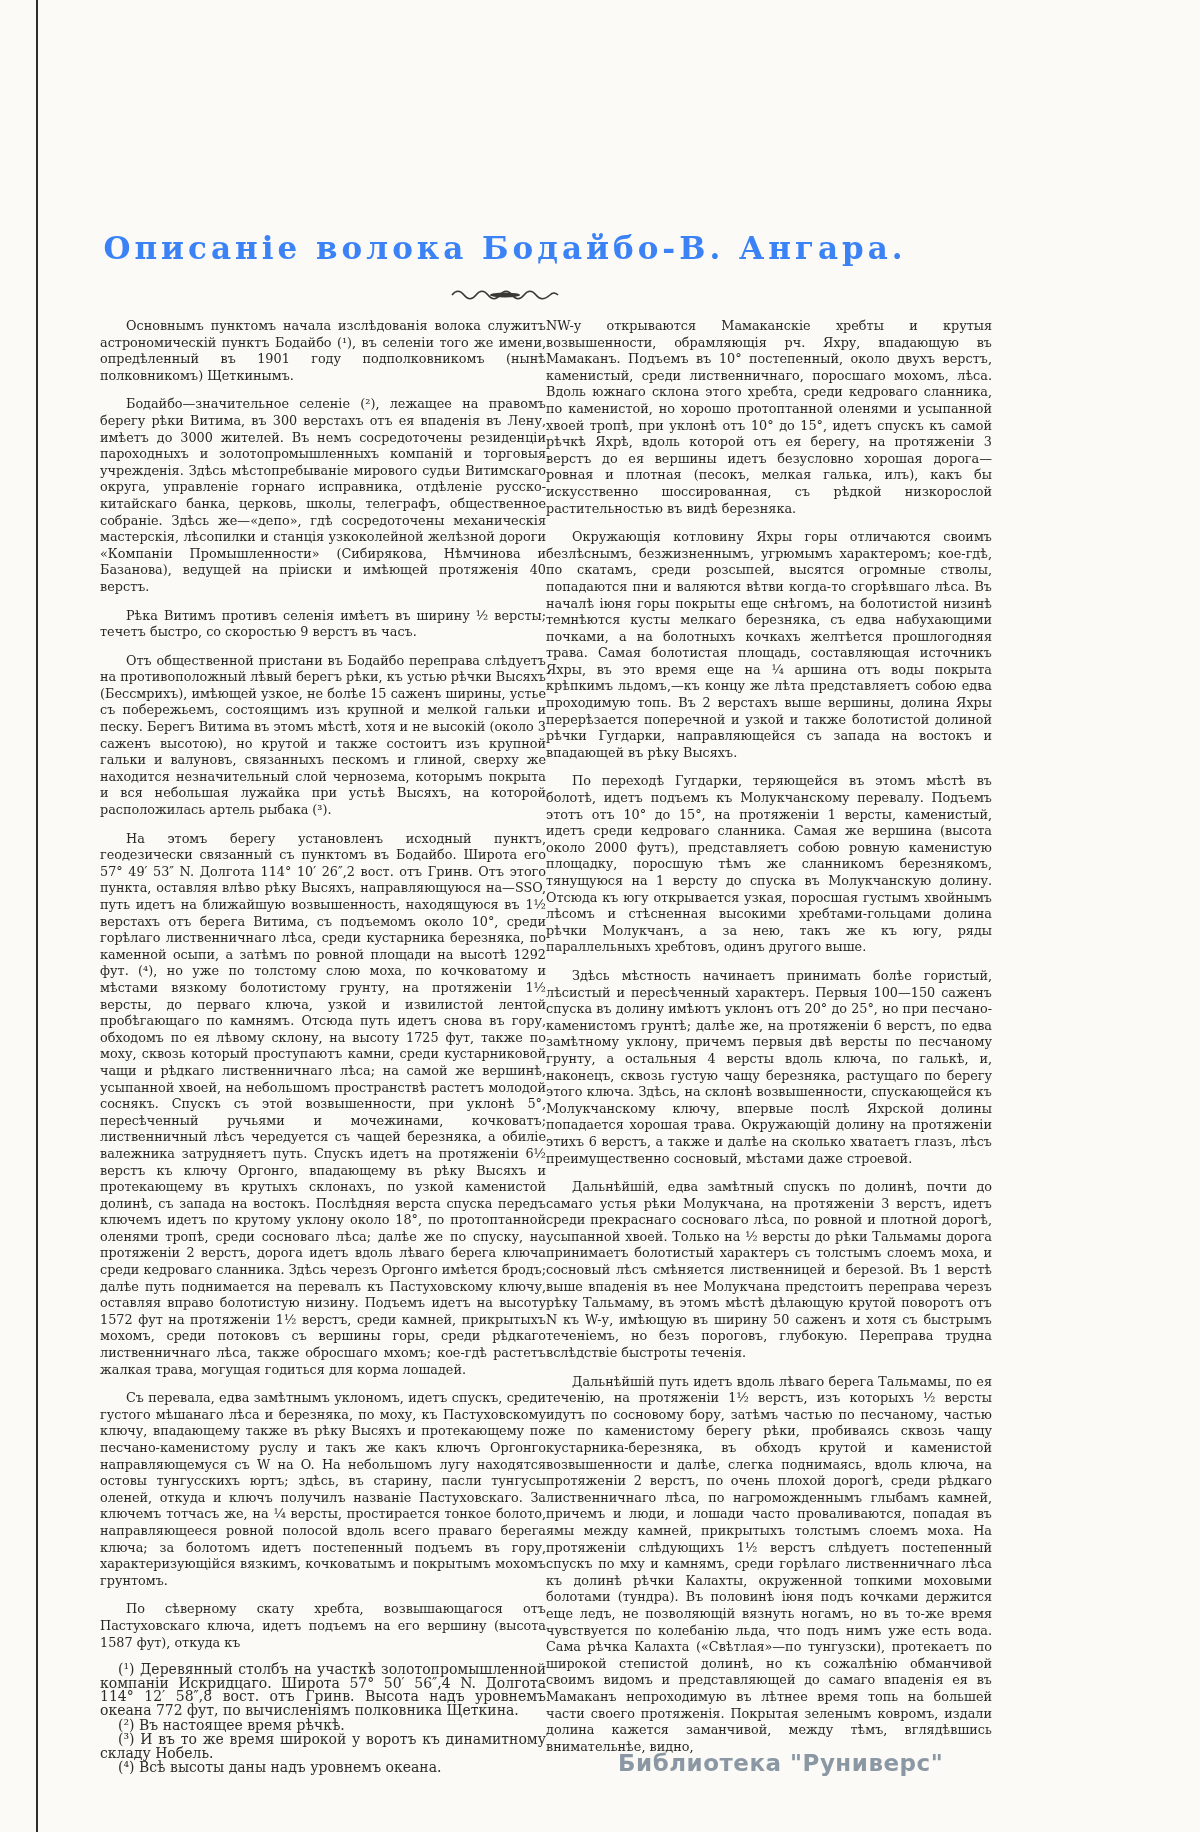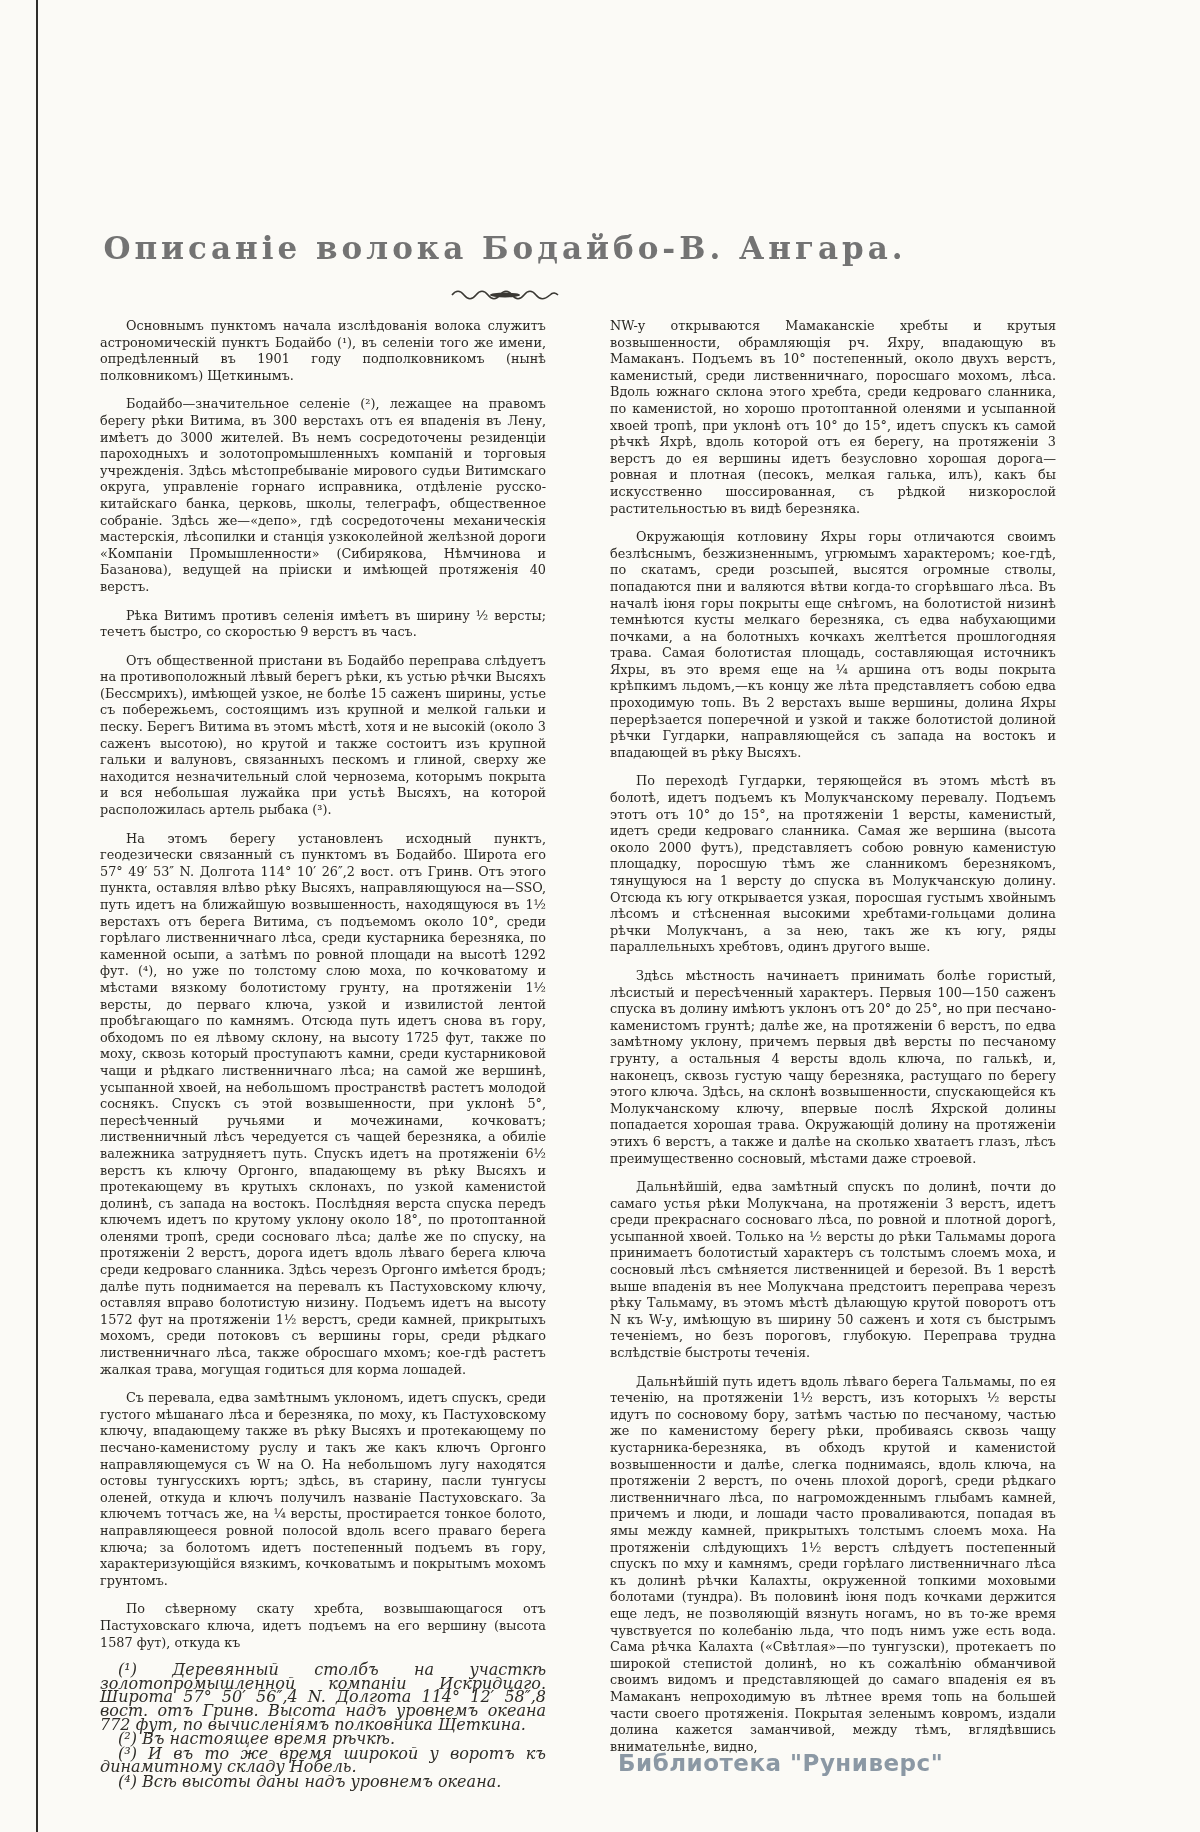--- a/index.html
+++ b/index.html
@@ -16,49 +16,48 @@
     position: absolute; left: 36px; top: 0;
     width: 2px; height: 100%;
     background: #2e2d2a;
   }
   .page-title {
     position: absolute; top: 230px; left: 0; width: 1010px;
     text-align: center;
     font-size: 31px;
     font-weight: bold;
     letter-spacing: 4px;
-    color: #737373;
+    color: #3b82f6;
     white-space: nowrap;
   }
   .divider {
     position: absolute; top: 286px; left: 0; width: 1010px;
     text-align: center;
   }
   .columns {
     position: absolute; top: 318px; left: 100px; width: 956px;
-    display: flex; gap: 64px;
+    display: flex; 
     align-items: flex-start;
   }
   .col {
     width: 446px;
     font-size: 12.8px;
     line-height: 16.6px;
     text-align: justify;
     color: #292722;
   }
   .para {
     text-indent: 26px;
     margin: 0 0 12px 0;
   }
   .col-right > .para:first-child { text-indent: 0; }
   .footnotes {
-    font-size: 16px;
+    font-size: 14px;
     line-height: 13.6px;
     color: #2e2c27;
-    font-style: italic;
   }
   .footnote {
     text-indent: 18px;
     margin: 0 0 1px 0;
     text-align: justify;
   }
   .watermark {
     position: absolute; top: 1750px; left: 618px;
     font-family: "DejaVu Sans", sans-serif;
     font-weight: bold;

